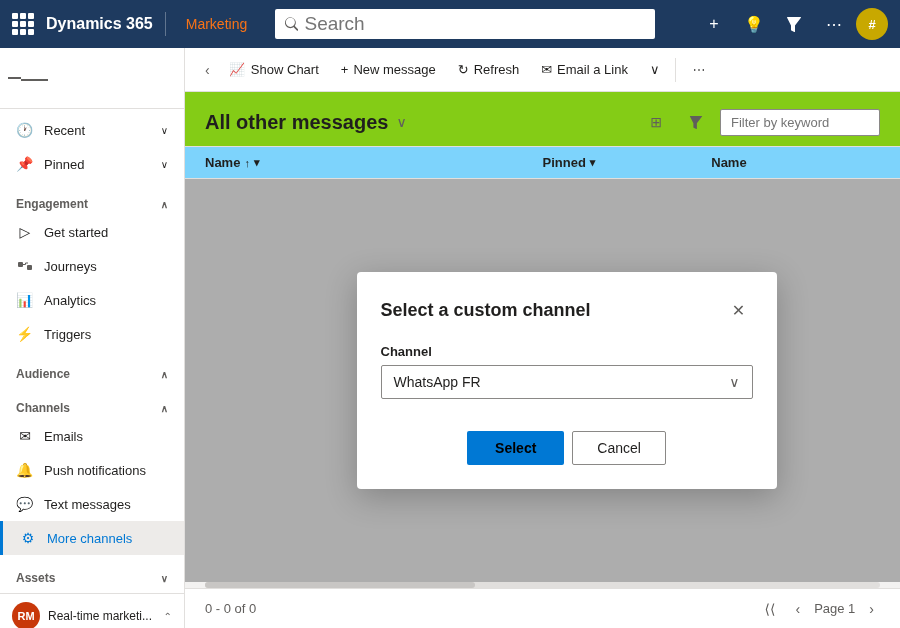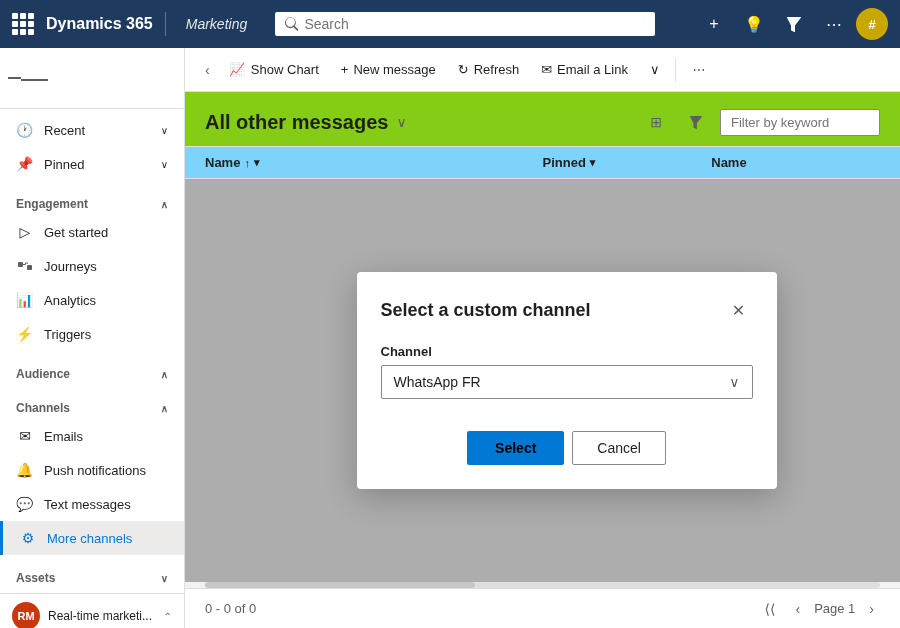--- a/index.html
+++ b/index.html
@@ -7,26 +7,26 @@
 
     
     .top-nav {
       display: flex; align-items: center; height: 48px;
       background: #1e3a5f; color: #fff; padding: 0 12px; gap: 8px;
     }
     .nav-grid-icon { display: grid; grid-template-columns: repeat(3,6px); grid-template-rows: repeat(3,6px); gap: 2px; cursor: pointer; margin-right: 4px; }
     .nav-grid-icon span { width: 6px; height: 6px; background: #fff; border-radius: 1px; }
     .nav-app-name { font-size: 16px; font-weight: 600; color: #fff; margin-right: 4px; }
     .nav-divider { width: 1px; height: 24px; background: rgba(255,255,255,0.3); }
-    .nav-module { font-size: 14px; color: #e5e5e5; padding: 0 12px; font-style: italic; }
+    .nav-module { font-size: 14px; color: #f97316; padding: 0 12px; }
     .nav-search {
       flex: 1; max-width: 380px; display: flex; align-items: center;
       background: #fff; border-radius: 2px; padding: 4px 10px; gap: 6px; margin: 0 8px;
     }
-    .nav-search input { border: none; outline: none; font-size: 14px; width: 100%; color: #3b82f6; }
+    .nav-search input { border: none; outline: none; font-size: 19px; width: 100%; color: #3b82f6; }
     .nav-actions { display: flex; align-items: center; gap: 4px; margin-left: auto; }
     .nav-icon-btn {
       width: 36px; height: 36px; display: flex; align-items: center; justify-content: center;
       border-radius: 50%; cursor: pointer; color: #fff; font-size: 16px;
     }
     .nav-avatar {
       width: 32px; height: 32px; border-radius: 50%; background: #c8a800;
       display: flex; align-items: center; justify-content: center;
       font-size: 13px; font-weight: 600; color: #fff; cursor: pointer;
     }

